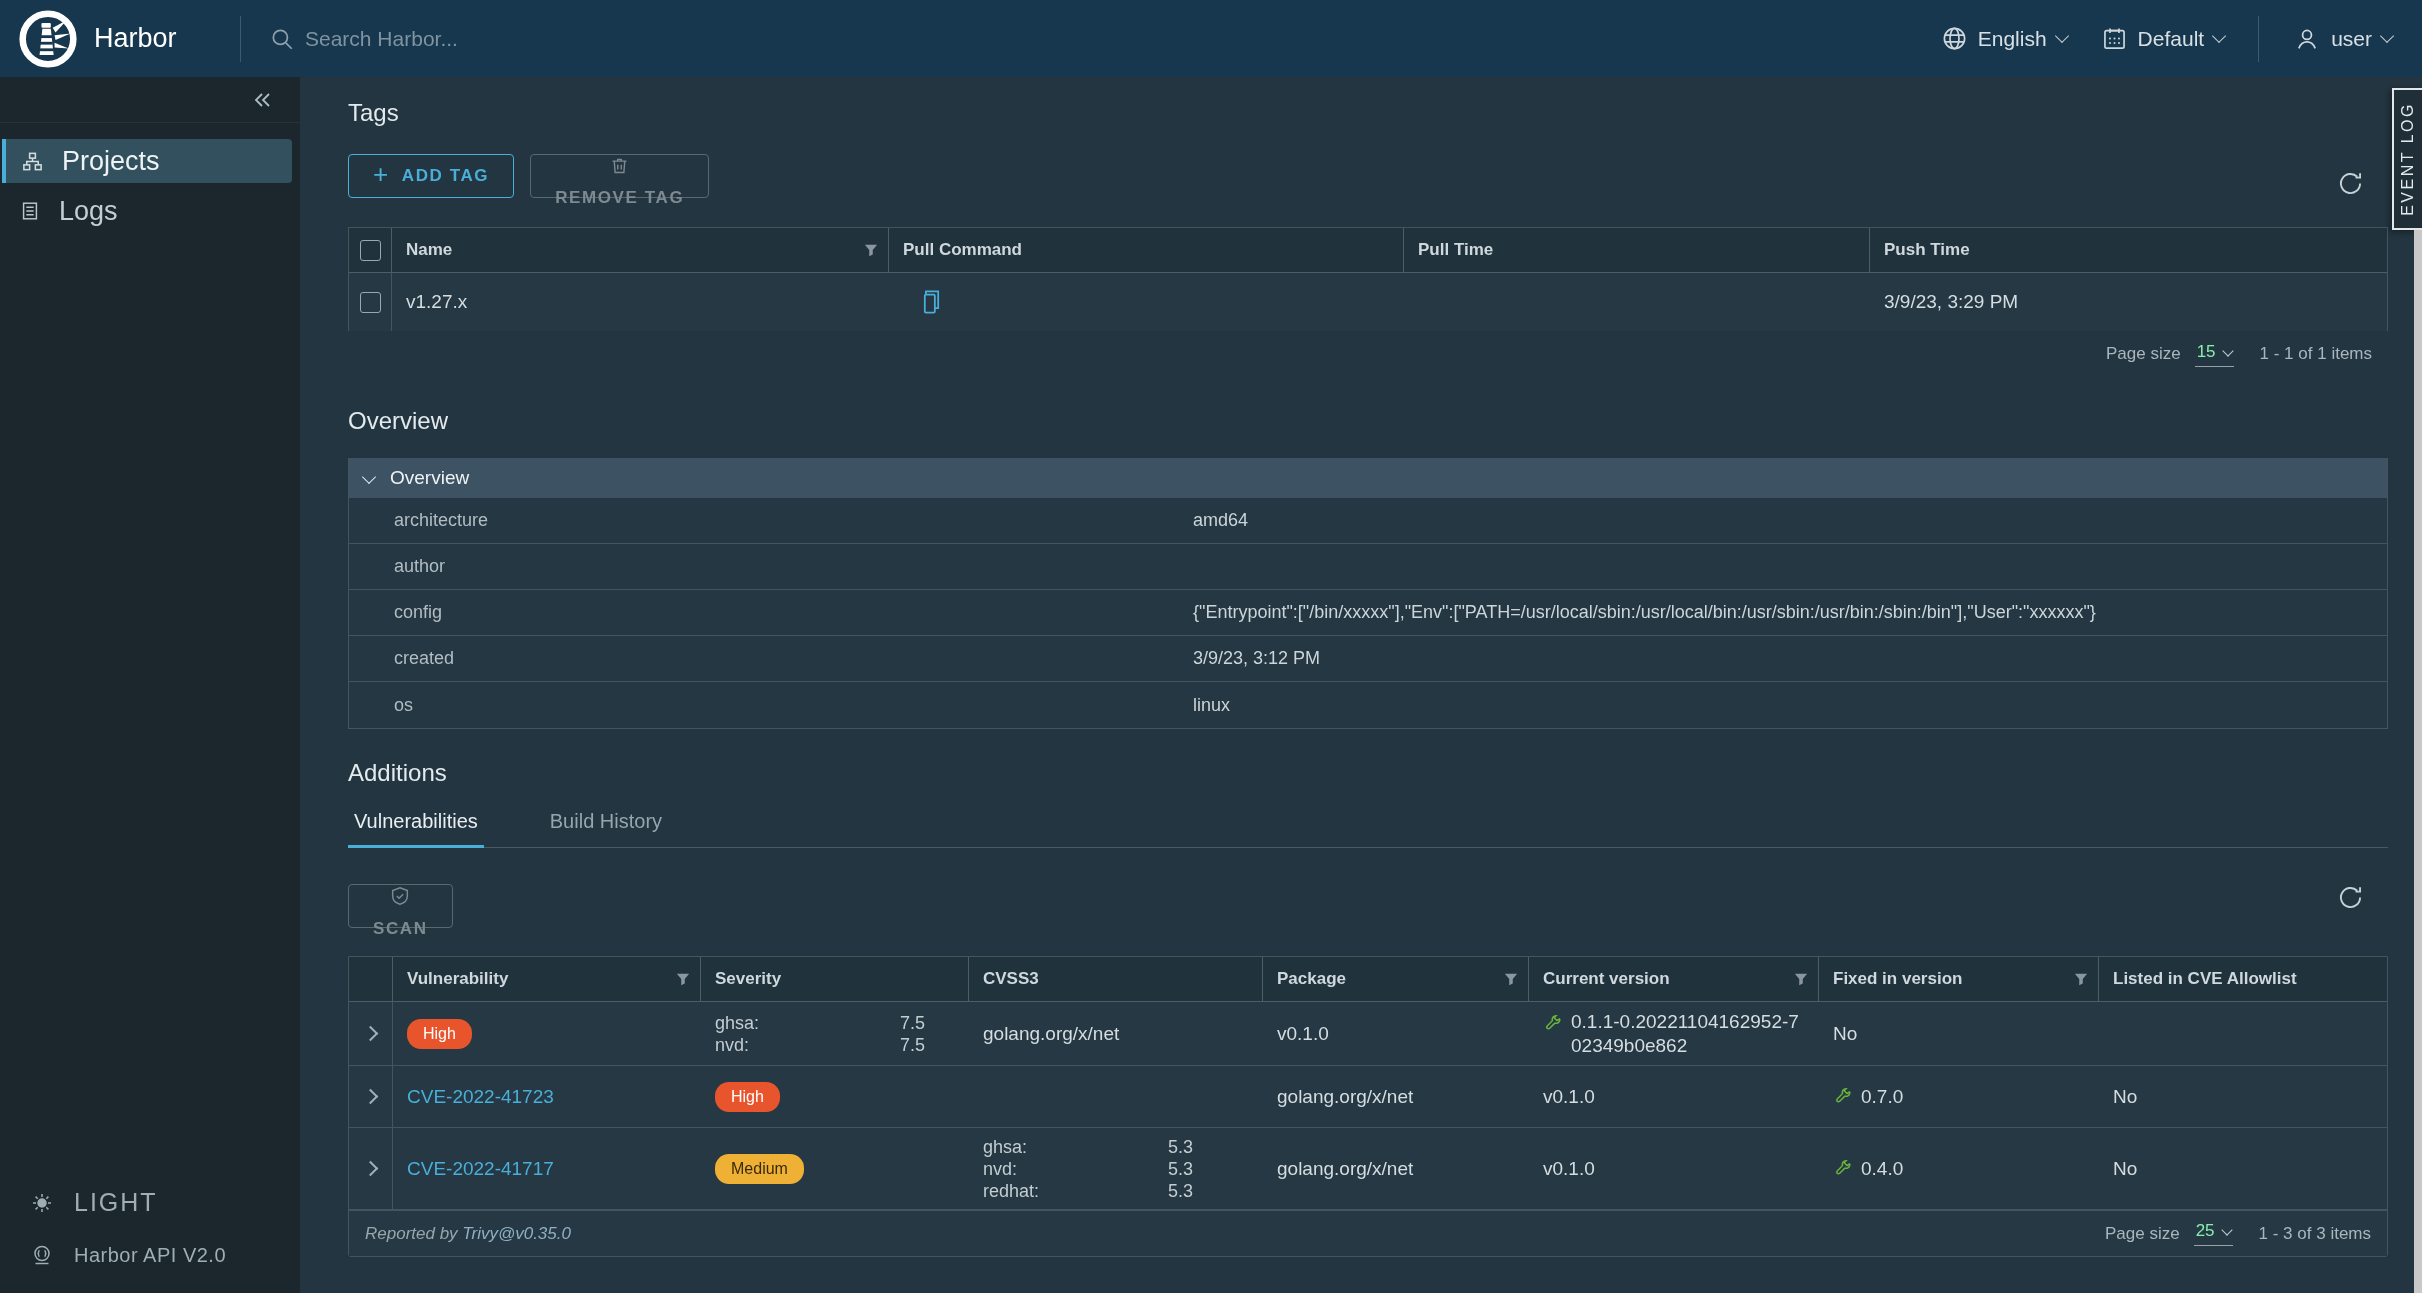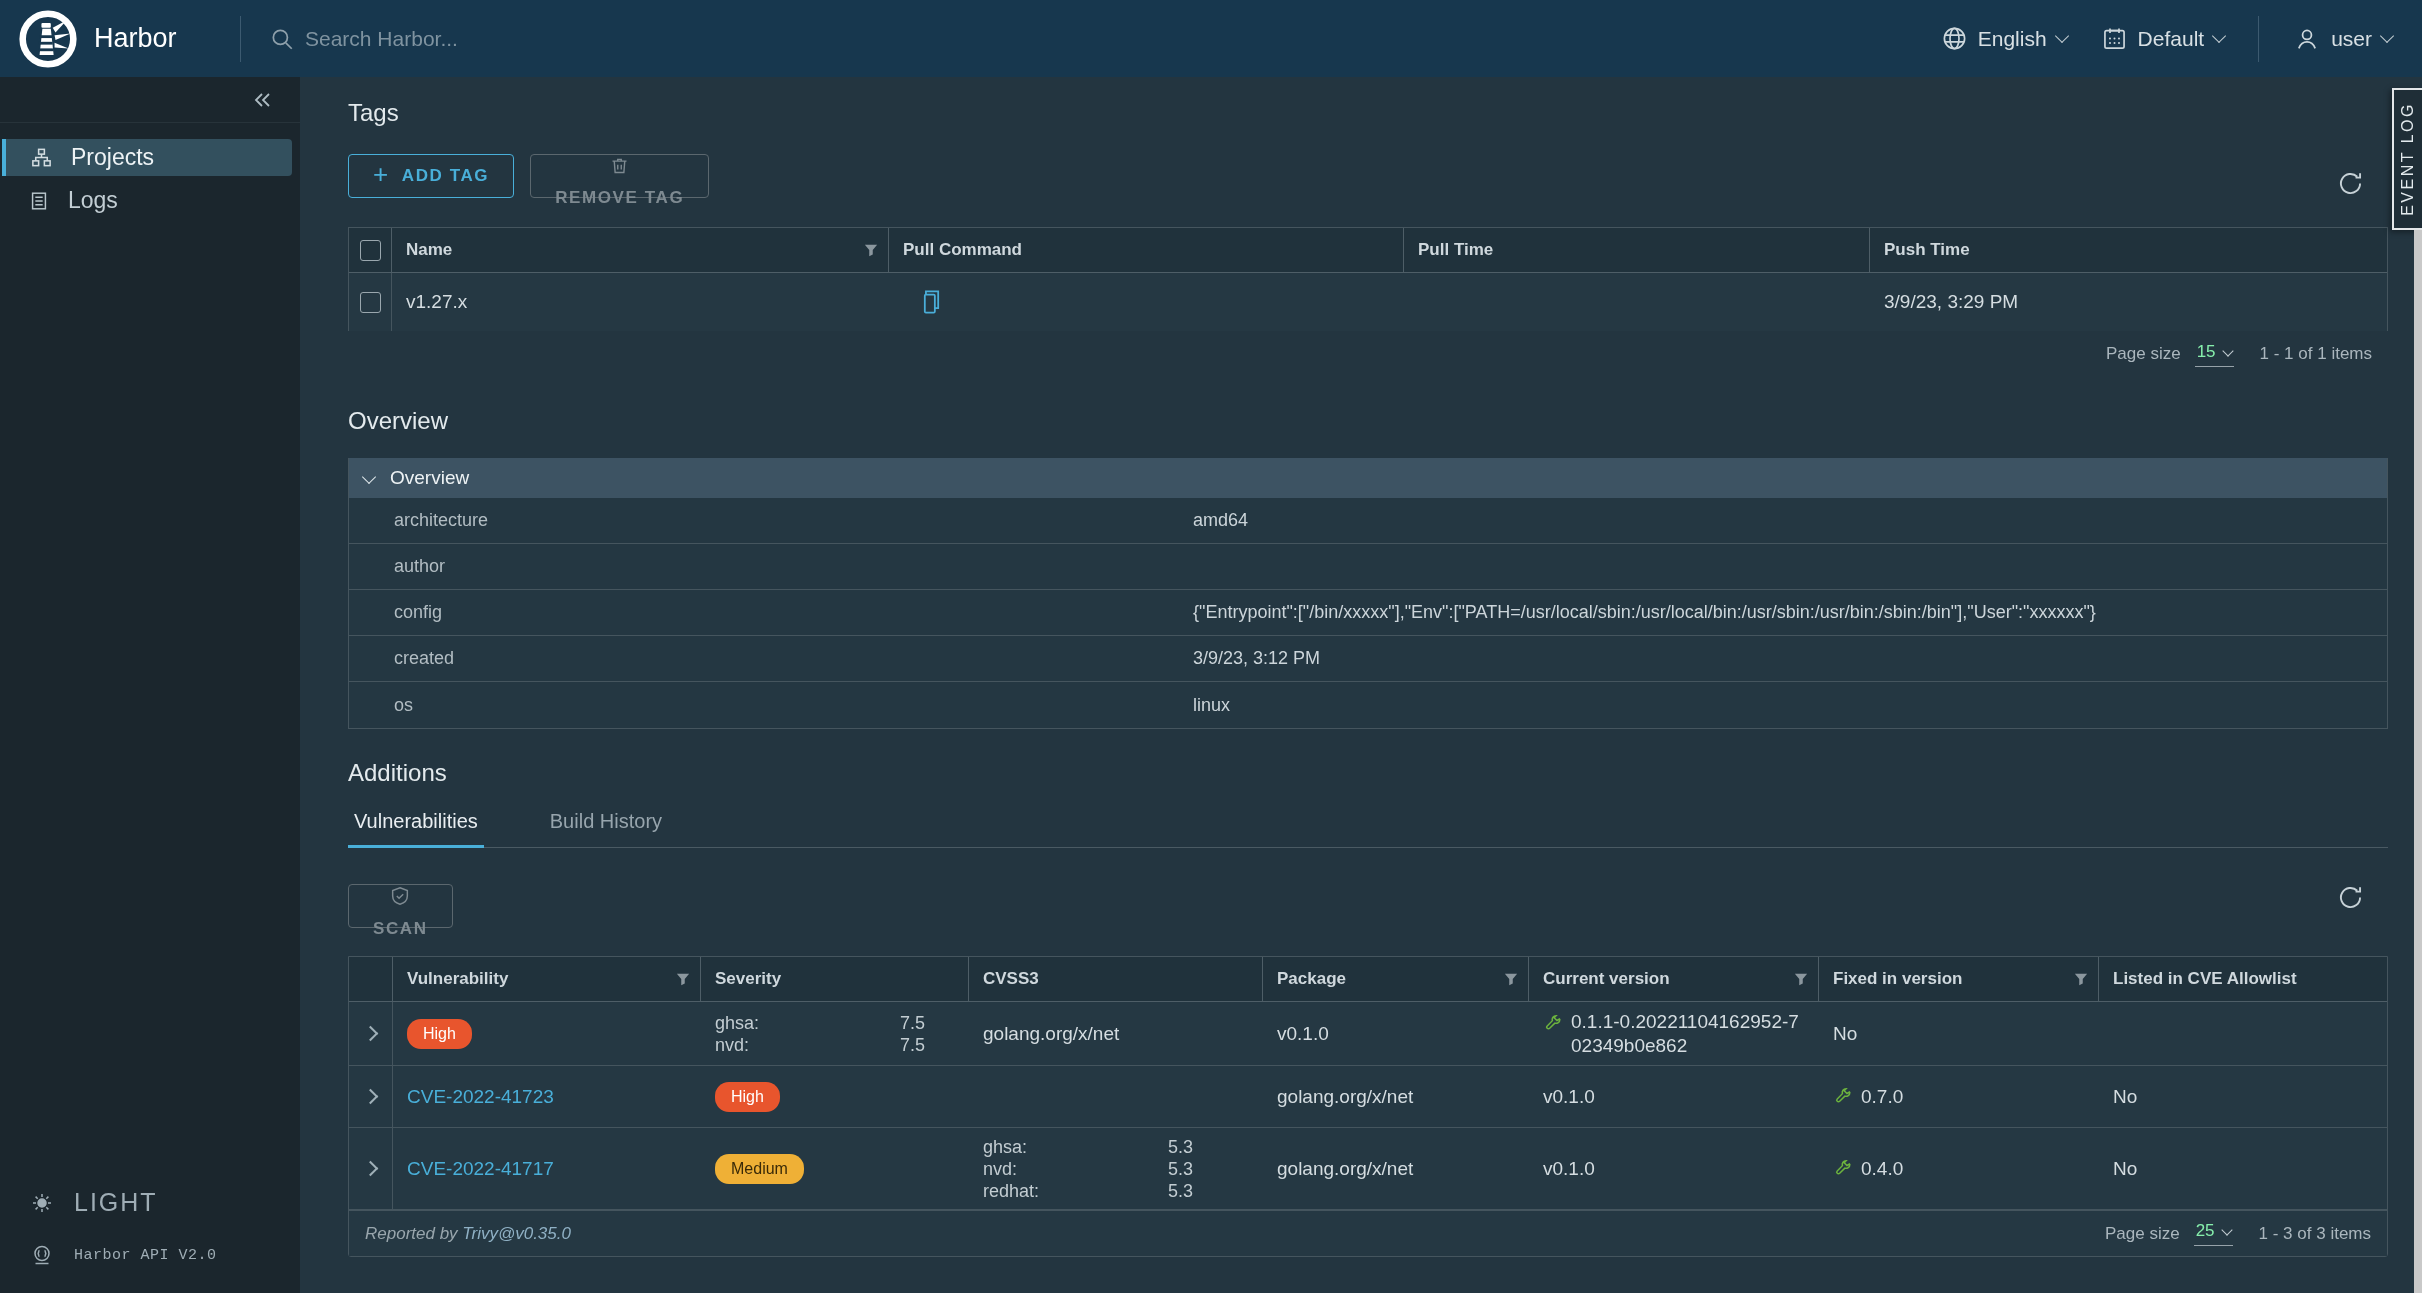--- a/index.html
+++ b/index.html
@@ -40,36 +40,36 @@
   .sidebar {
     position: absolute; top: 77px; left: 0; bottom: 0; width: 300px;
     background: var(--sidebar-bg, #1b262d);
   }
   .collapse-row {
     height: 46px; display: flex; justify-content: flex-end; align-items: center;
     padding-right: 26px; border-bottom: 1px solid #27333a;
   }
   .nav-item {
     display: flex; align-items: center; gap: 18px;
-    height: 37px; margin: 16px 8px 0 0; padding-left: 24px;
-    color: #c3ced4; font-size: 23px; cursor: pointer;
+    height: 44px; margin: 16px 8px 0 0; padding-left: 15px;
+    color: #c3ced4; font-size: 27px; cursor: pointer;
     border-left: 4px solid transparent; border-radius: 0 4px 4px 0;
   }
   .nav-item.active {
     background: #33505e; border-left-color: var(--accent, #49afd9);
     color: #eef3f5; margin-left: 2px;
   }
   .nav-item + .nav-item { margin-top: 6px; }
   .sidebar-footer { position: absolute; bottom: 26px; left: 0; right: 0; }
   .sidebar-footer .foot-item {
     display: flex; align-items: center; gap: 20px; padding-left: 30px;
     color: #9fadb5; cursor: pointer; margin-top: 26px;
   }
   .foot-item .theme-label { font-size: 25px; letter-spacing: 2px; text-align: right; }
-  .foot-item .api-label { font-size: 15px; letter-spacing: .5px; font-family: Liberation Mono, monospace; }
+  .foot-item .api-label { font-size: 20px; letter-spacing: .5px; }
 
   
   .main {
     position: absolute; top: 77px; left: 300px; right: 0; bottom: 0;
     padding: 22px 34px 0 48px;
   }
   .section-title { font-size: 24px; font-weight: 400; color: #e3eaed; }
 
   .btn {
     display: inline-flex; align-items: center; gap: 12px;

